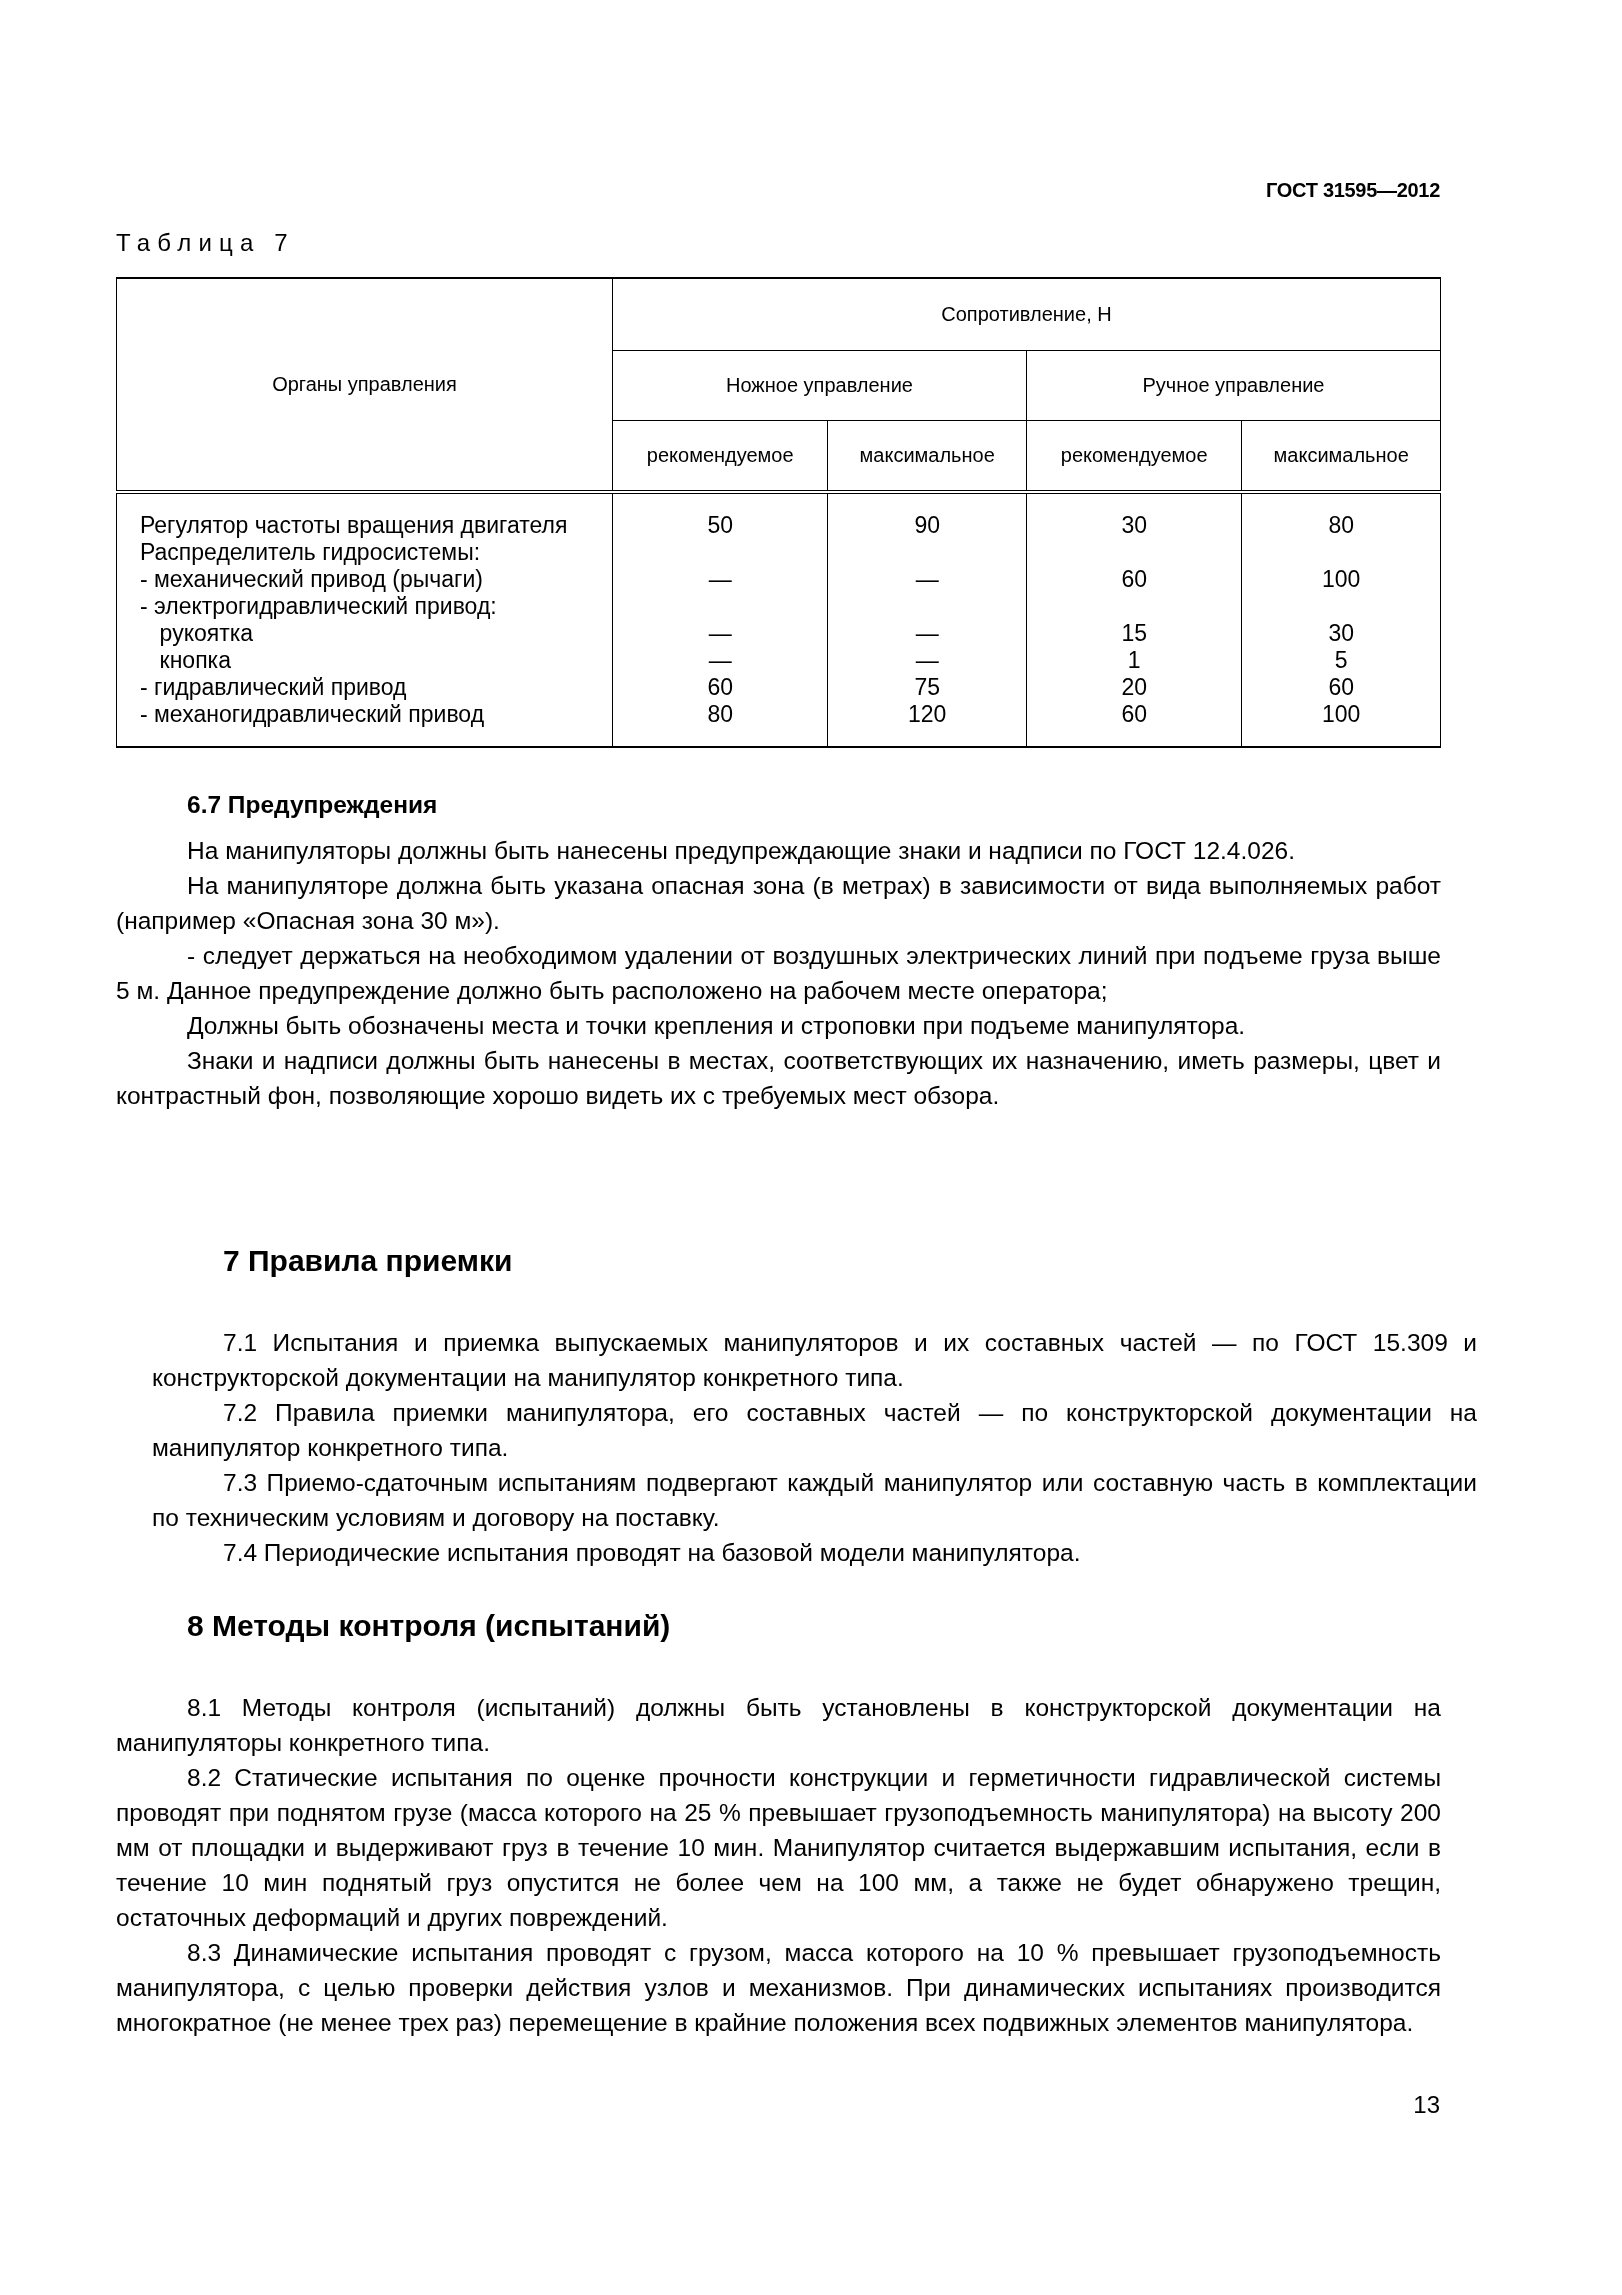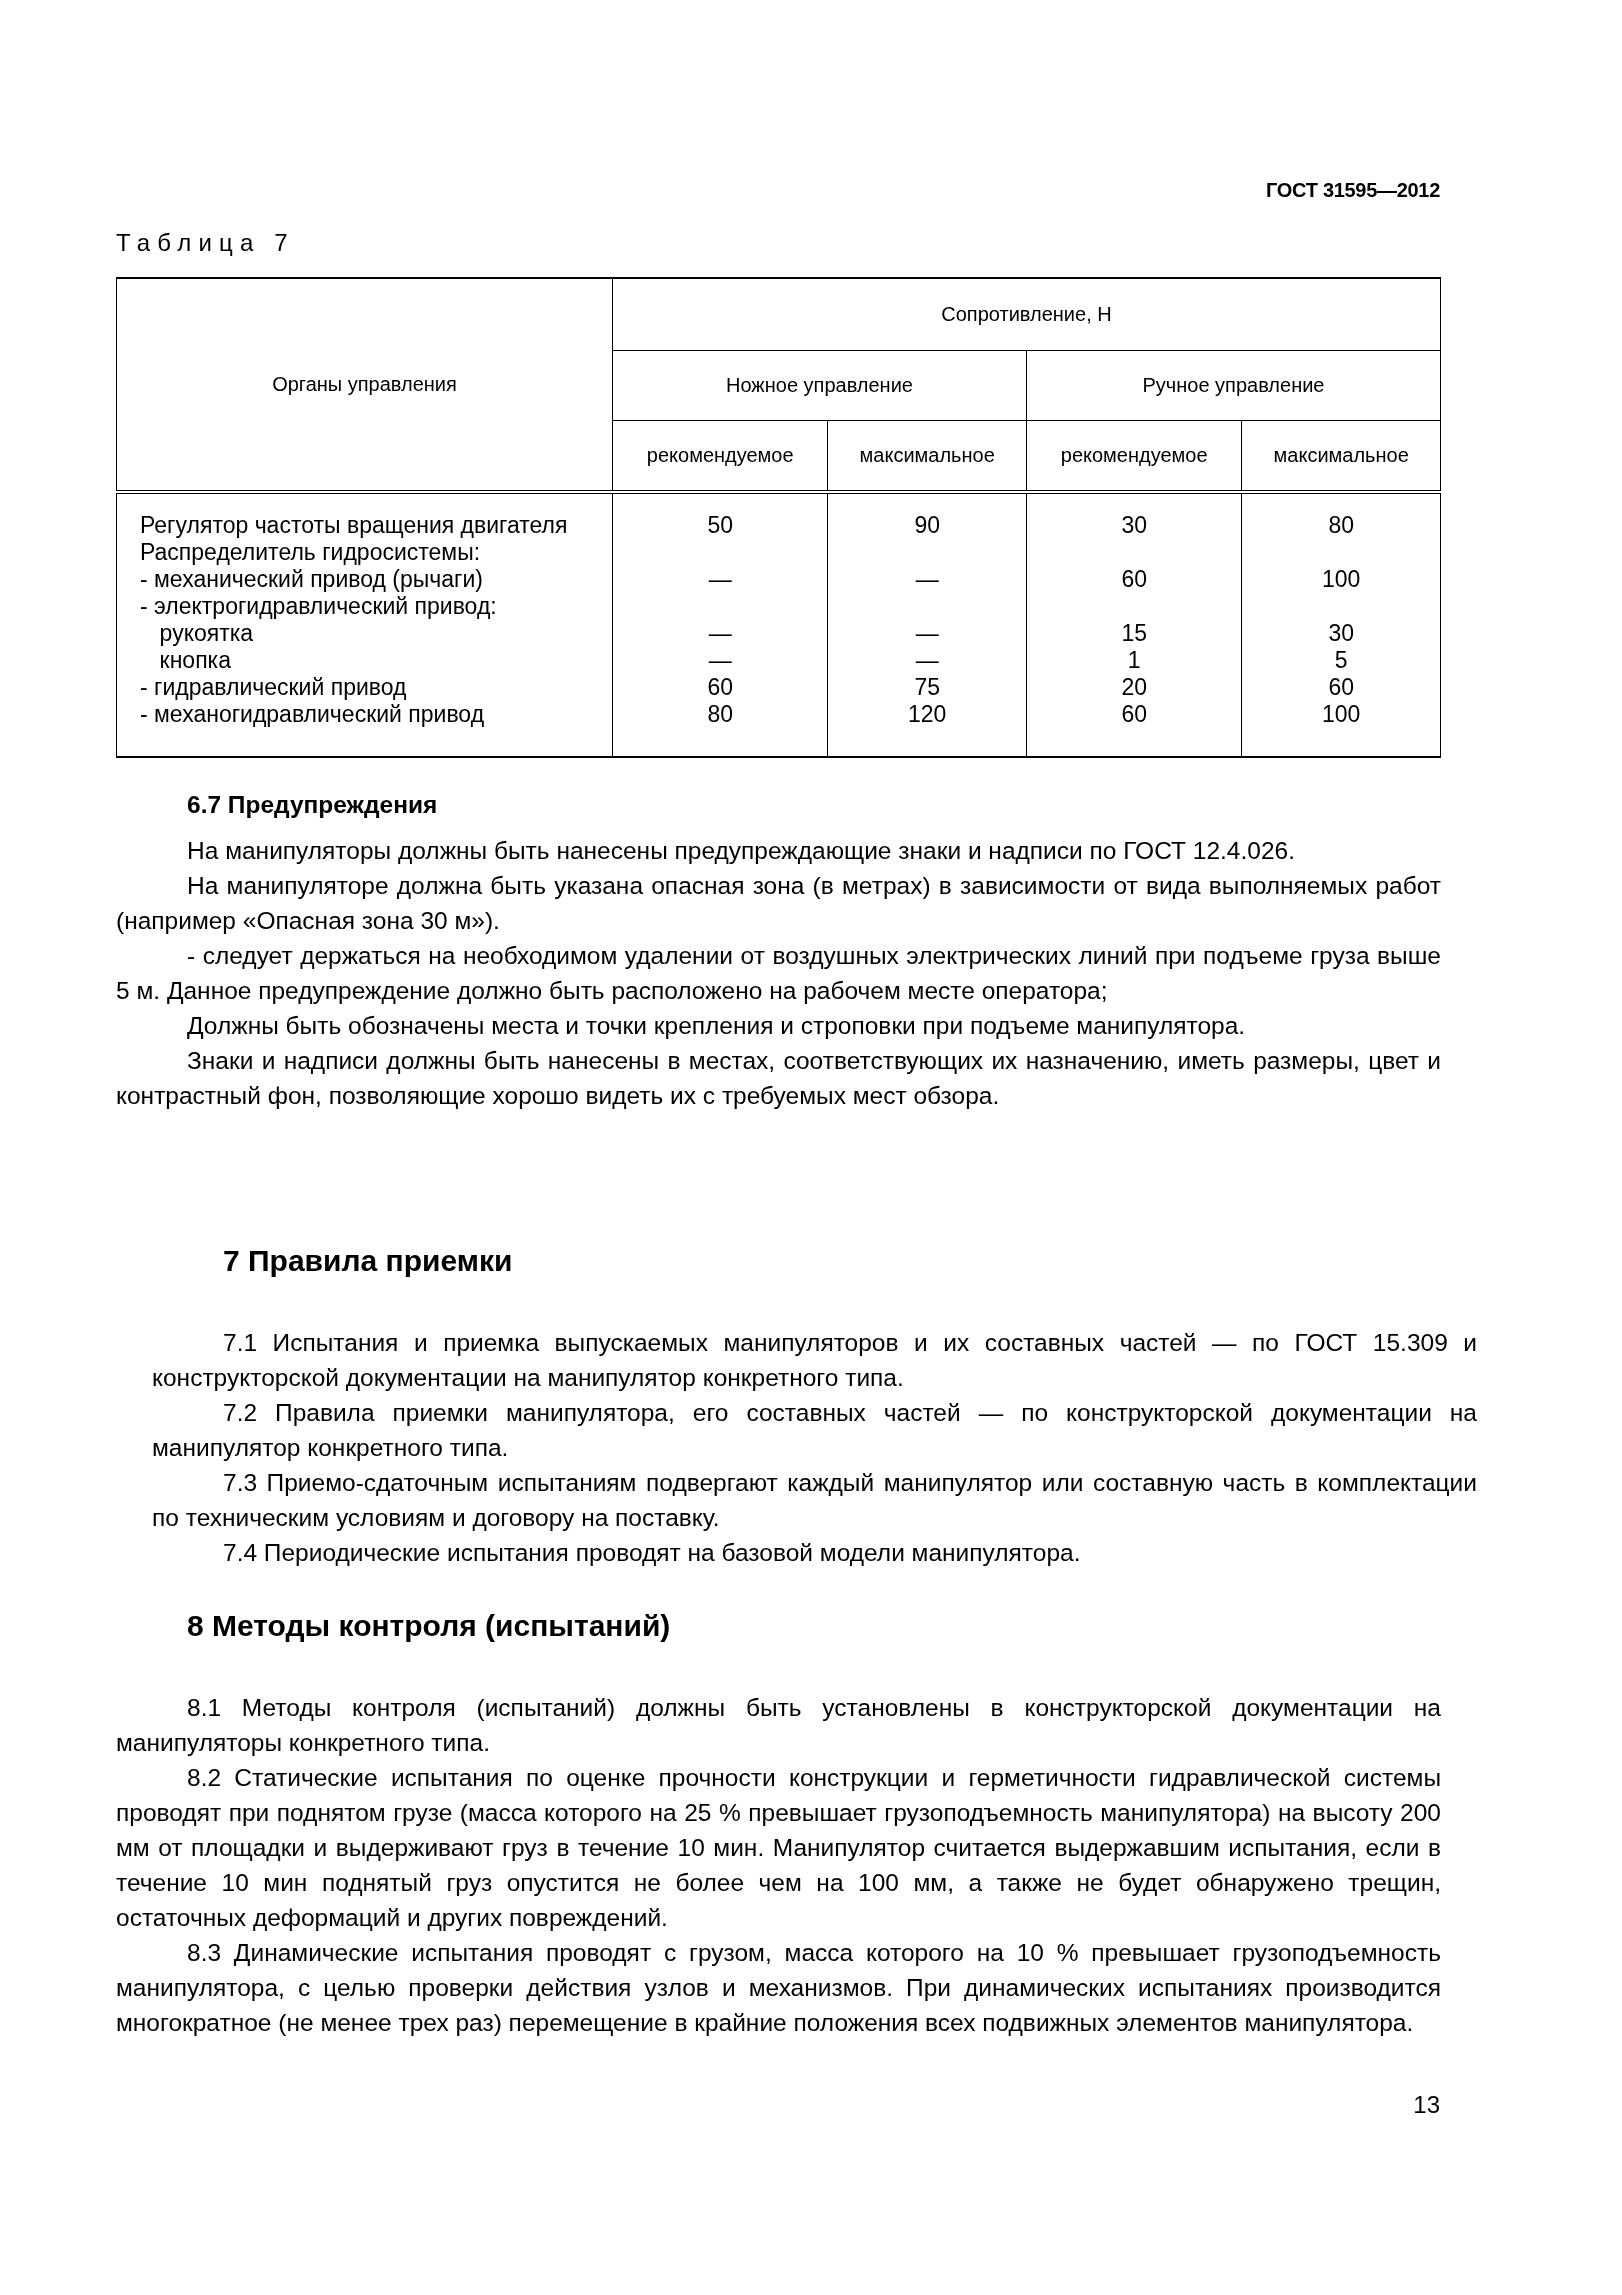--- a/index.html
+++ b/index.html
@@ -19,21 +19,21 @@
     position: absolute; top: 277px; left: 116px; width: 1325px;
     border-collapse: collapse; font-size: 20px;
   }
   table.spec th, table.spec td { border: 1.3px solid #000; }
   table.spec th {
     font-weight: normal; text-align: center; vertical-align: middle;
     height: 69px; padding: 0; margin-top: 30px;
   }
   table.spec thead tr:first-child th { border-top: 2.6px solid #000; }
   table.spec thead tr:first-child th.group-h { height: 71px; }
-  table.spec tbody td { border-top: 4.6px double #000; border-bottom: 2px solid #000; vertical-align: top; padding-top: 18.3px; padding-bottom: 28px; }
+  table.spec tbody td { border-top: 4.6px double #000; border-bottom: 2px solid #000; vertical-align: top; padding-top: 18.3px; padding-bottom: 18px; }
   table.spec th.col-controls { width: 495px; }
   .rowline { height: 27px; line-height: 27px; white-space: nowrap; font-size: 23px; }
   .names { padding-left: 23px; }
   .vals { text-align: center; }
   .indent { padding-left: 19.6px; }
 
   .content {
     position: absolute; left: 116px; width: 1325px;
     font-size: 24.5px; line-height: 35px;
   }

